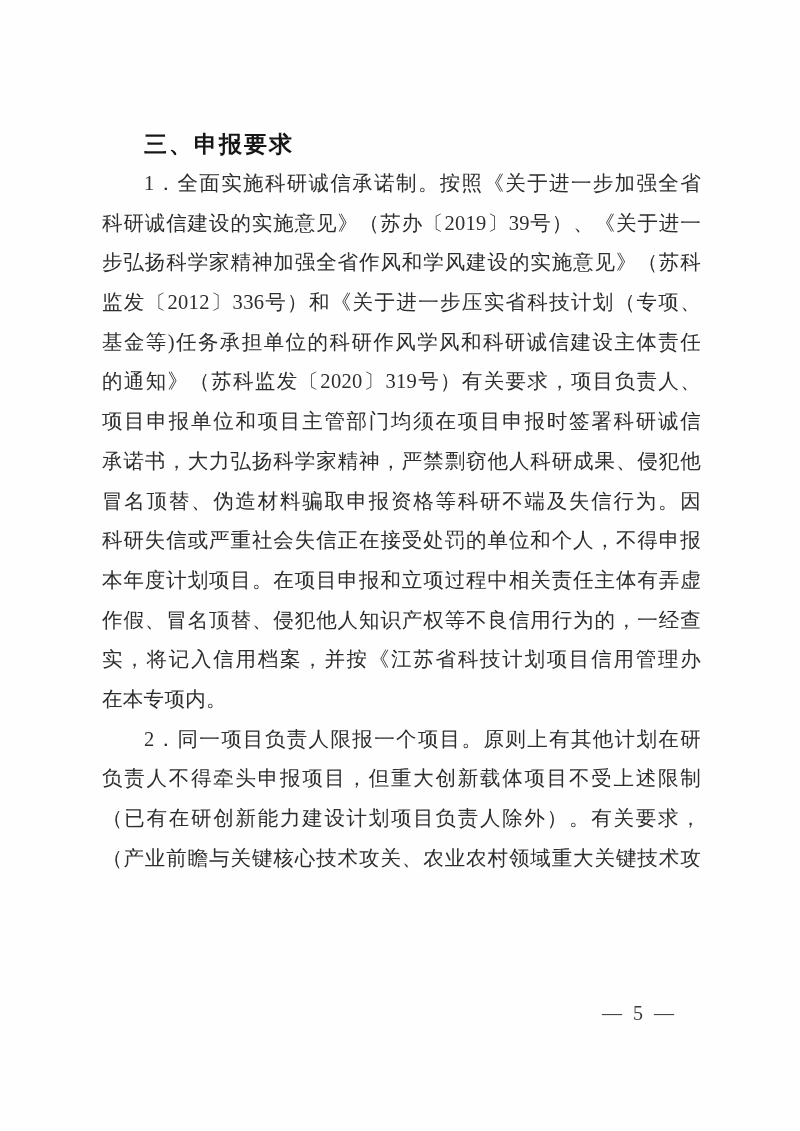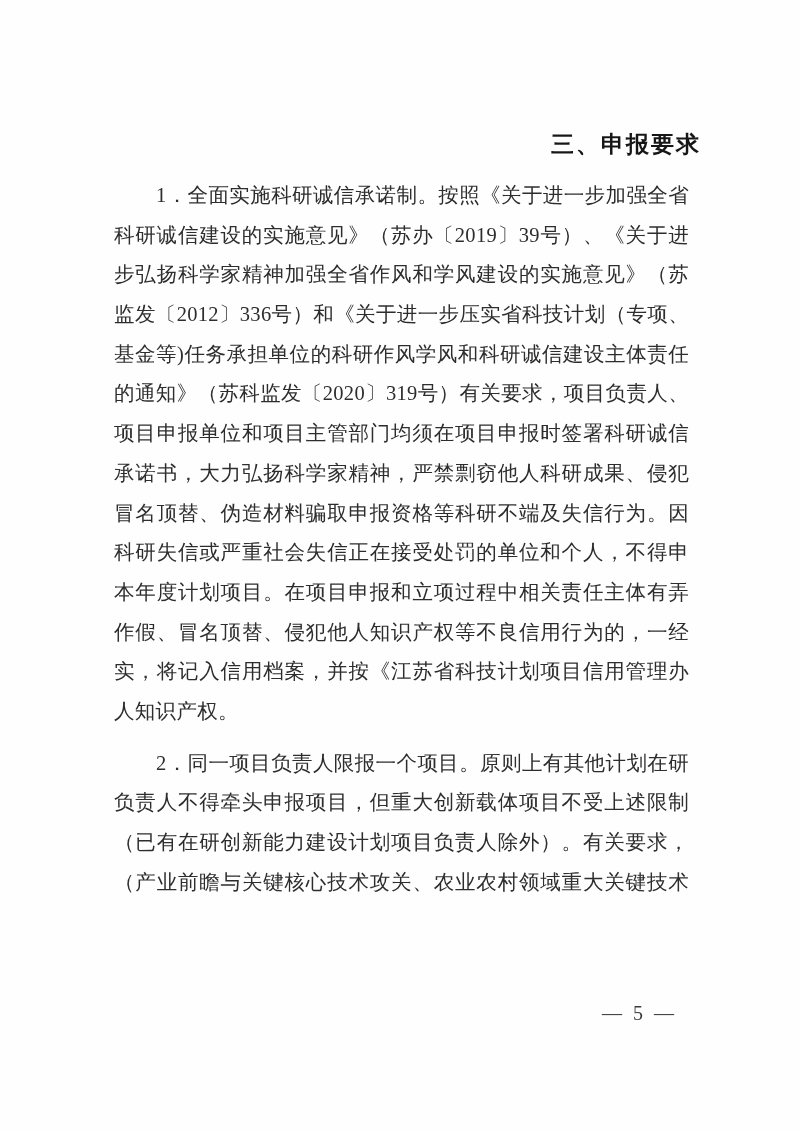--- a/index.html
+++ b/index.html
@@ -25,24 +25,23 @@
   }
   .heading-line {
     height: 40px;
     line-height: 40px;
     padding-left: 42px;
     font-family: "Liberation Sans", "DejaVu Sans", sans-serif;
     font-weight: 700;
     font-size: 23px;
     letter-spacing: 2px;
     color: #161616;
-    text-align: right;
   }
   .para {
-    margin: 12px;
+    margin: 0;
     padding: 0;
   }
   .line {
     height: 39.7px;
     line-height: 39.7px;
     text-align: justify;
     text-align-last: justify;
     letter-spacing: 0.3px;
     white-space: normal;
     overflow: hidden;
@@ -78,21 +77,21 @@
       <div class="line">监发〔2012〕336号）和《关于进一步压实省科技计划（专项、</div>
       <div class="line">基金等)任务承担单位的科研作风学风和科研诚信建设主体责任</div>
       <div class="line">的通知》（苏科监发〔2020〕319号）有关要求，项目负责人、</div>
       <div class="line">项目申报单位和项目主管部门均须在项目申报时签署科研诚信</div>
       <div class="line">承诺书，大力弘扬科学家精神，严禁剽窃他人科研成果、侵犯他</div>
       <div class="line">冒名顶替、伪造材料骗取申报资格等科研不端及失信行为。因</div>
       <div class="line">科研失信或严重社会失信正在接受处罚的单位和个人，不得申报</div>
       <div class="line">本年度计划项目。在项目申报和立项过程中相关责任主体有弄虚</div>
       <div class="line">作假、冒名顶替、侵犯他人知识产权等不良信用行为的，一经查</div>
       <div class="line">实，将记入信用档案，并按《江苏省科技计划项目信用管理办法》</div>
-      <div class="line last">人知识产权。</div>
+      <div class="line last">在本专项内。</div>
     </div>
 
     <div class="para">
       <div class="line indent">2．同一项目负责人限报一个项目。原则上有其他计划在研</div>
       <div class="line">负责人不得牵头申报项目，但重大创新载体项目不受上述限制</div>
       <div class="line">（已有在研创新能力建设计划项目负责人除外）。有关要求，</div>
       <div class="line">（产业前瞻与关键核心技术攻关、农业农村领域重大关键技术攻</div>
     </div>
 
   </div>

